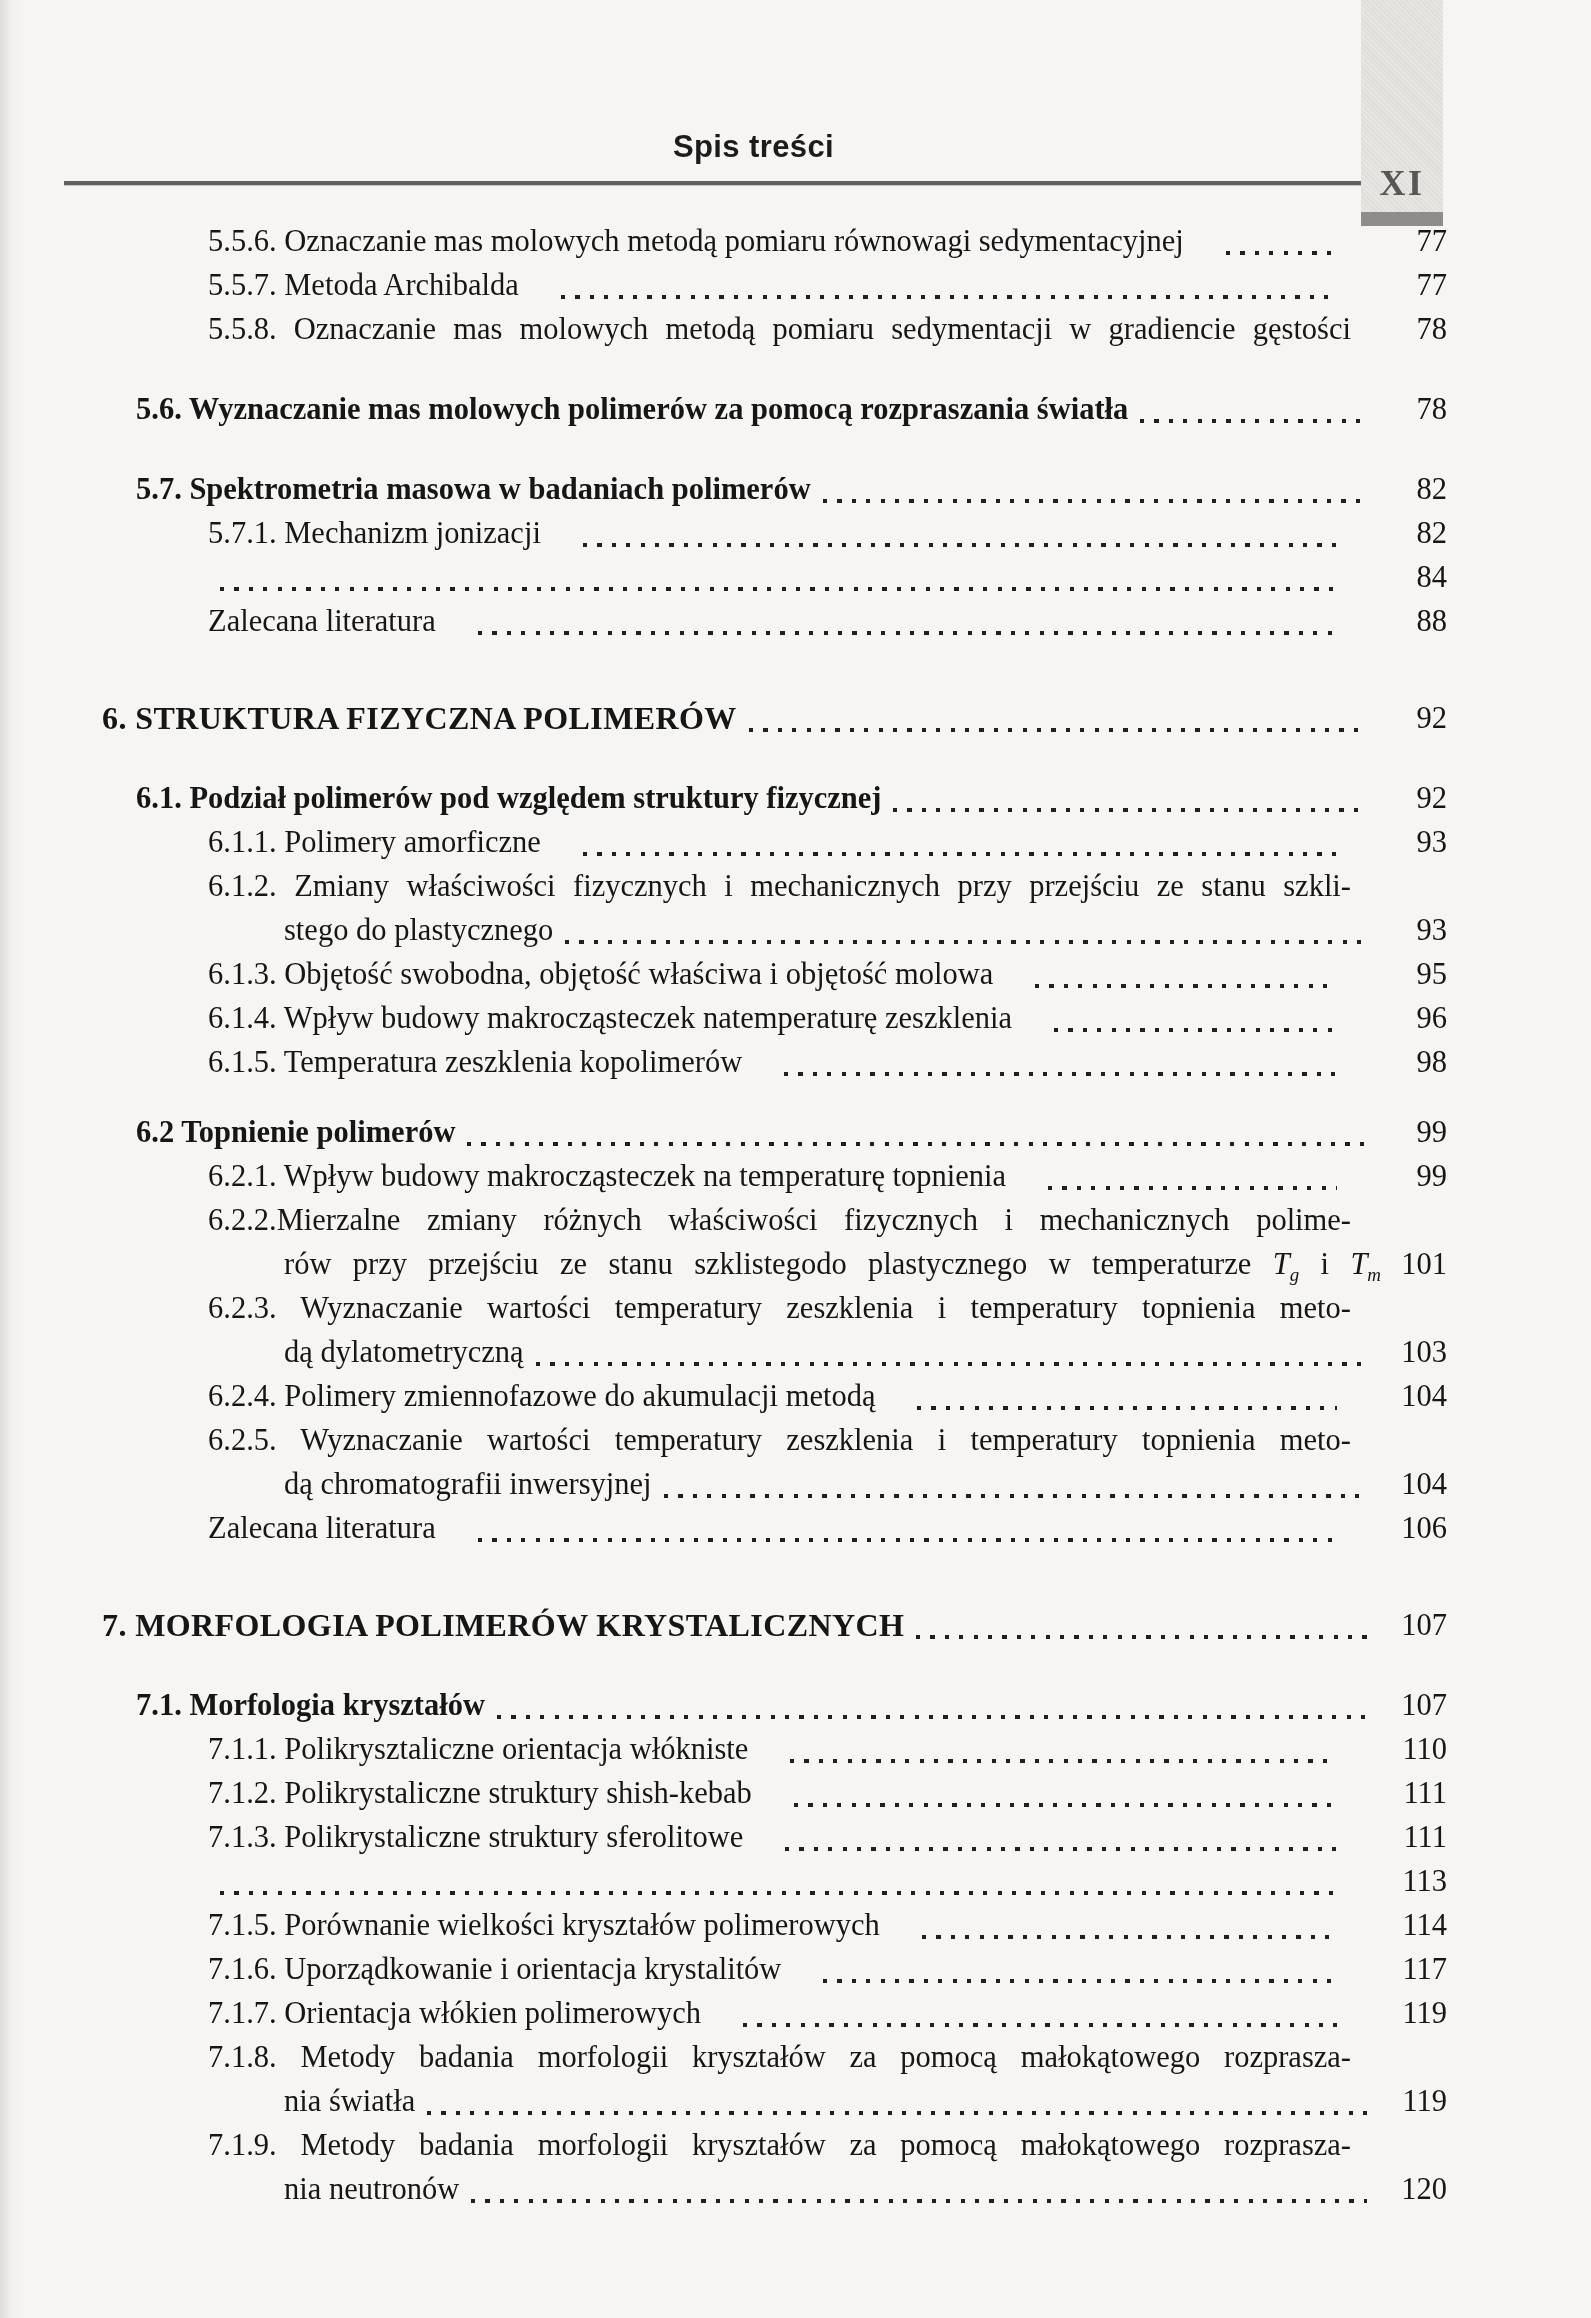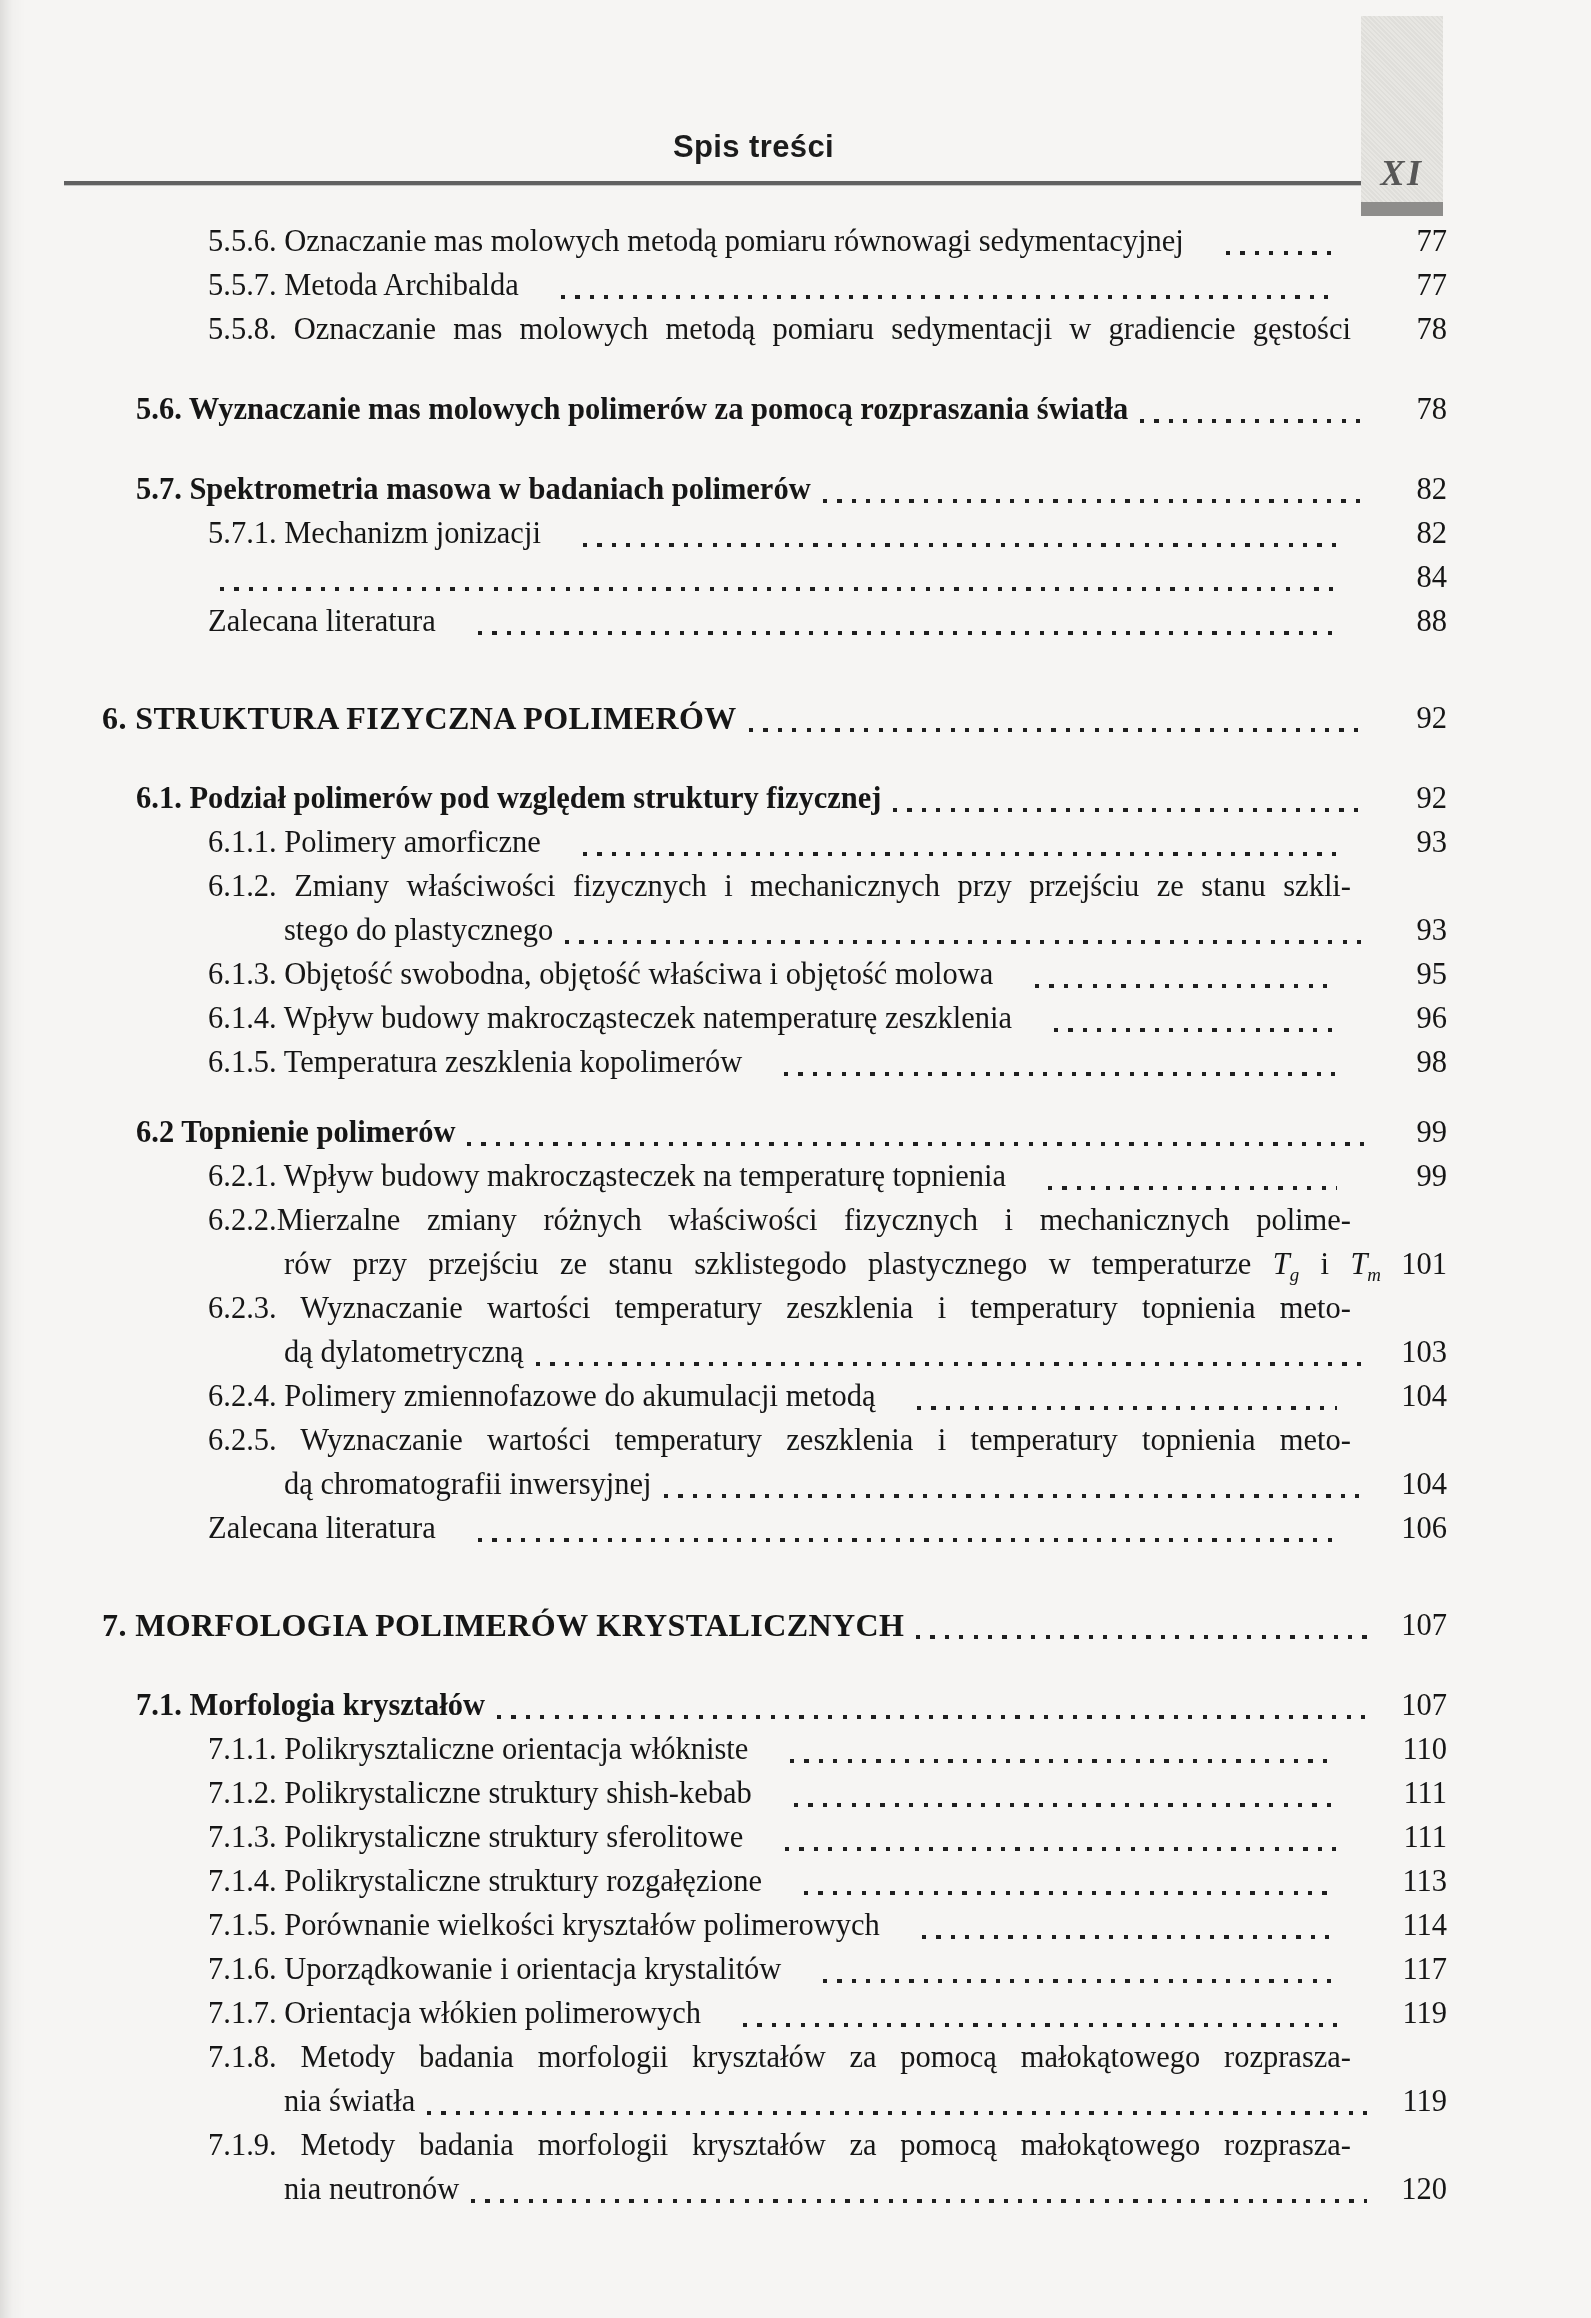--- a/index.html
+++ b/index.html
@@ -25,24 +25,23 @@
     font-family: "Liberation Sans", "DejaVu Sans", sans-serif;
     font-weight: 700; font-size: 31px; color: #1c1c1c;
     letter-spacing: 0.4px;
   }
   .header-rule {
     position: absolute; left: 0; bottom: 0; width: 100%; height: 4.2px;
     background: #616161;
     box-shadow: 0 0.8px 0 rgba(0,0,0,0.25);
   }
   .corner-tab {
-    position: absolute; left: 1361px; top: 16px; width: 82px; height: 200px;
+    position: absolute; left: 1361px; top: 0; width: 82px; height: 226px;
     background-image: repeating-linear-gradient(45deg, rgba(0,0,0,0.035) 0 1.7px, rgba(0,0,0,0) 1.7px 3.4px);
     background-color: #e7e6e2;
-    font-style: italic;
   }
   .corner-tab .tab-number {
     position: absolute; left: 0; right: 0; bottom: 22px;
     text-align: center;
     font-weight: 700; font-size: 36px; color: #565656;
     letter-spacing: 2.5px;
   }
   .corner-tab .tab-band {
     position: absolute; left: 0; right: 0; bottom: 0; height: 13.6px;
     background: #8e8d8b;
@@ -250,21 +249,20 @@
       <span class="t">7.1.2. Polikrystaliczne struktury shish-kebab</span>
       <span class="leader"></span>
       <span class="pg">111</span>
     </div>
     <div class="row sub">
       <span class="t">7.1.3. Polikrystaliczne struktury sferolitowe</span>
       <span class="leader"></span>
       <span class="pg">111</span>
     </div>
     <div class="row sub">
-      <span class="t">7.1.4. Polikrystaliczne struktury rozgałęzione</span>
       <span class="leader"></span>
       <span class="pg">113</span>
     </div>
     <div class="row sub">
       <span class="t">7.1.5. Porównanie wielkości kryształów polimerowych</span>
       <span class="leader"></span>
       <span class="pg">114</span>
     </div>
     <div class="row sub">
       <span class="t">7.1.6. Uporządkowanie i orientacja krystalitów</span>

